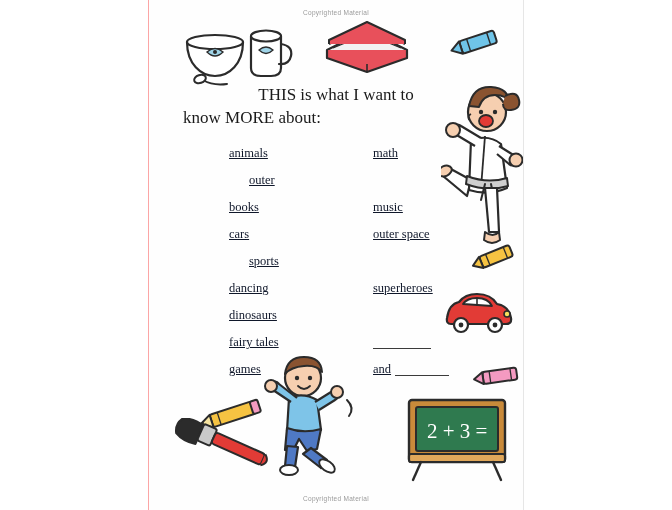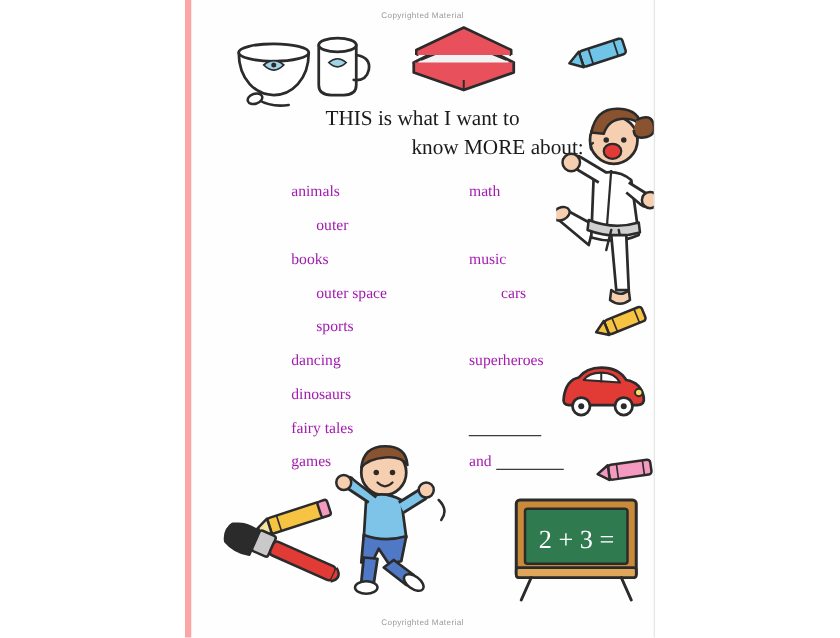--- a/index.html
+++ b/index.html
@@ -20,21 +20,21 @@
     background: #ffffff;
   }
   
   #book-page {
     position: absolute;
     left: 148px;
     top: 0px;
     width: 376px;
     height: 510px;
     background: #fefefe;
-    border-left: 5px solid #fca5a5;
+    border-left: 1px solid #fca5a5;
     border-right: 1px solid #e6e6e6;
     box-sizing: border-box;
     overflow: hidden;
   }
   .watermark {
     position: absolute;
     width: 100%;
     text-align: center;
     font-family: "Liberation Sans", sans-serif;
     font-size: 6.5px;
@@ -52,43 +52,44 @@
     text-align: center;
     font-family: "Liberation Serif", serif;
     font-size: 17px;
     color: #1a1a1a;
     line-height: 1.35;
     padding: 0 34px;
     box-sizing: border-box;
   }
   .heading .line2 {
     display: block;
-    text-align: right;
+    text-align: left;
     padding-right: 22px;
   }
 
   
   .list-wrap {
     position: absolute;
     left: 0;
     top: 146px;
     width: 100%;
     padding: 0 0 0 80px;
     box-sizing: border-box;
   }
   .row {
     display: flex;
     height: 27px;
     align-items: flex-start;
   }
   .col {
     font-family: "Liberation Serif", serif;
     font-size: 12.5px;
-    color: #a21caf;
+    color: #0f172a;
     white-space: nowrap;
+    text-decoration: underline;
   }
   .col.left { width: 124px; }
   .col.right { width: 150px; margin-left: 20px; }
   .blank-line {
     display: inline-block;
     width: 58px;
     border-bottom: 1px solid #3b3b3b;
     height: 10px;
     vertical-align: middle;
   }
@@ -133,22 +134,22 @@
         <div class="col right">math</div>
       </div>
       <div class="row">
         <div class="col right">outer</div>
       </div>
       <div class="row">
         <div class="col left">books</div>
         <div class="col right">music</div>
       </div>
       <div class="row">
+        <div class="col left">cars</div>
         <div class="col right">outer space</div>
-        <div class="col left">cars</div>
       </div>
       <div class="row">
         <div class="col right">sports</div>
       </div>
       <div class="row">
         <div class="col left">dancing</div>
         <div class="col right">superheroes</div>
       </div>
       <div class="row">
         <div class="col left">dinosaurs</div>

